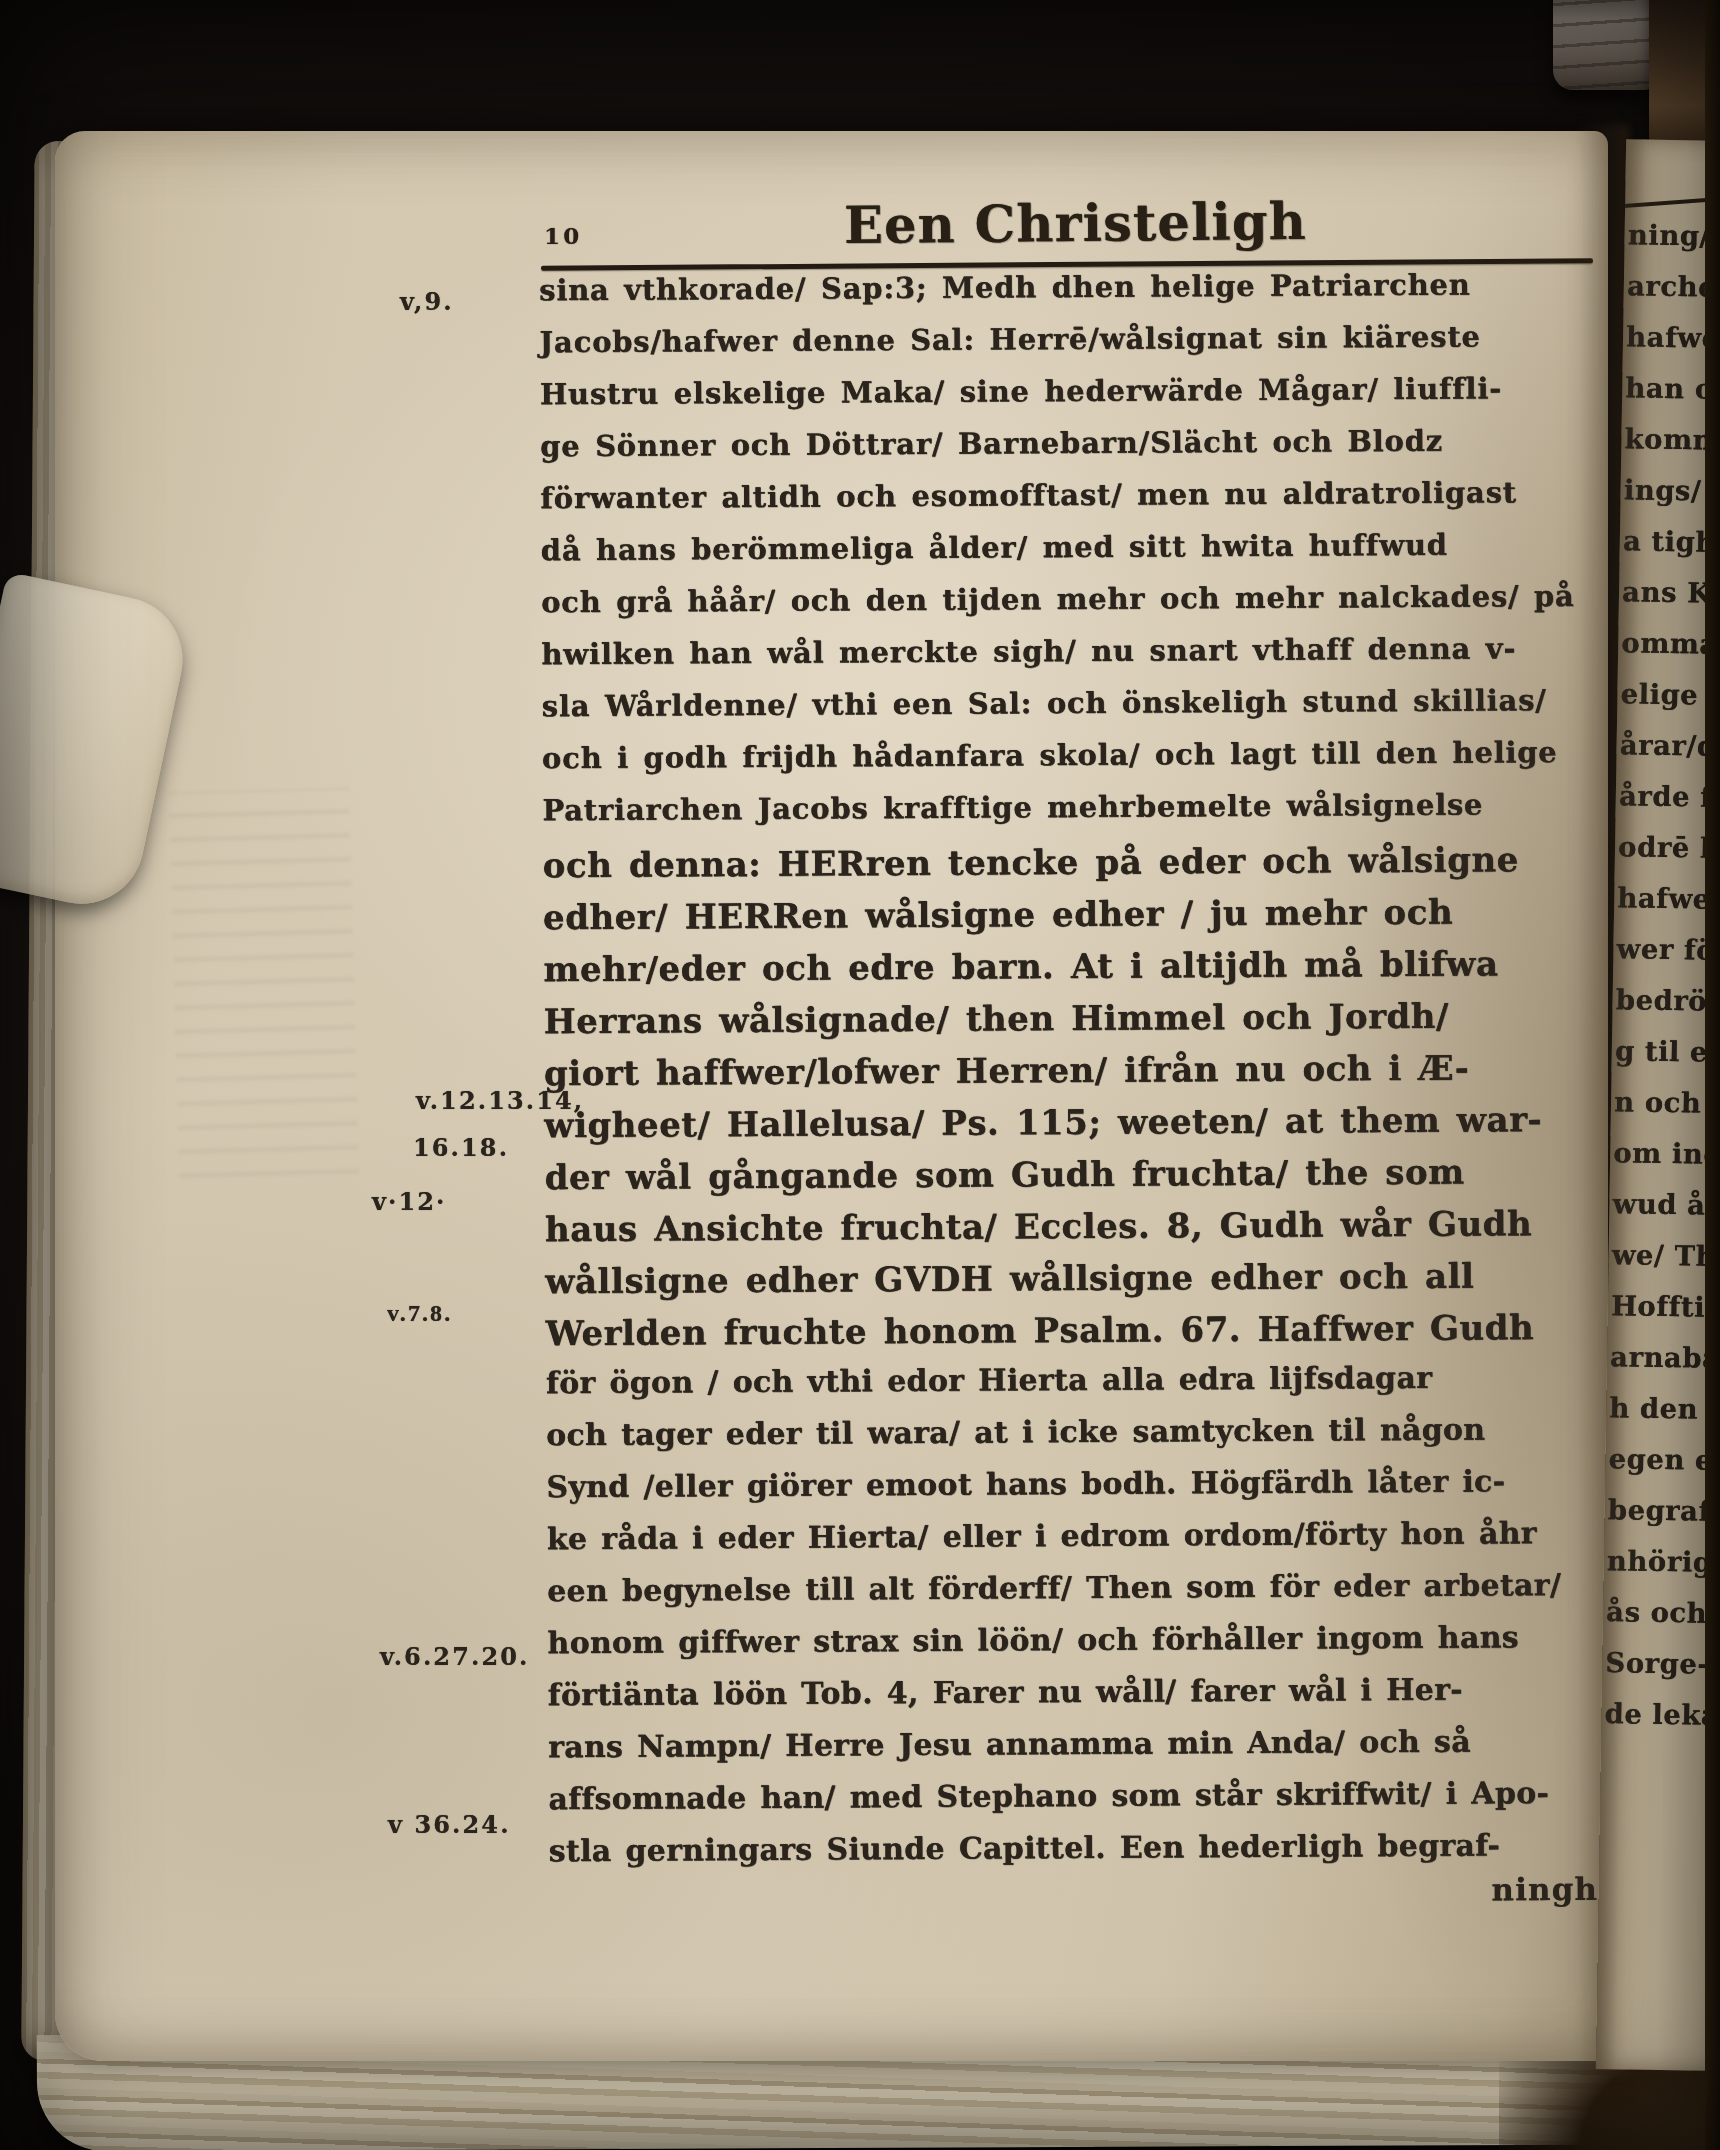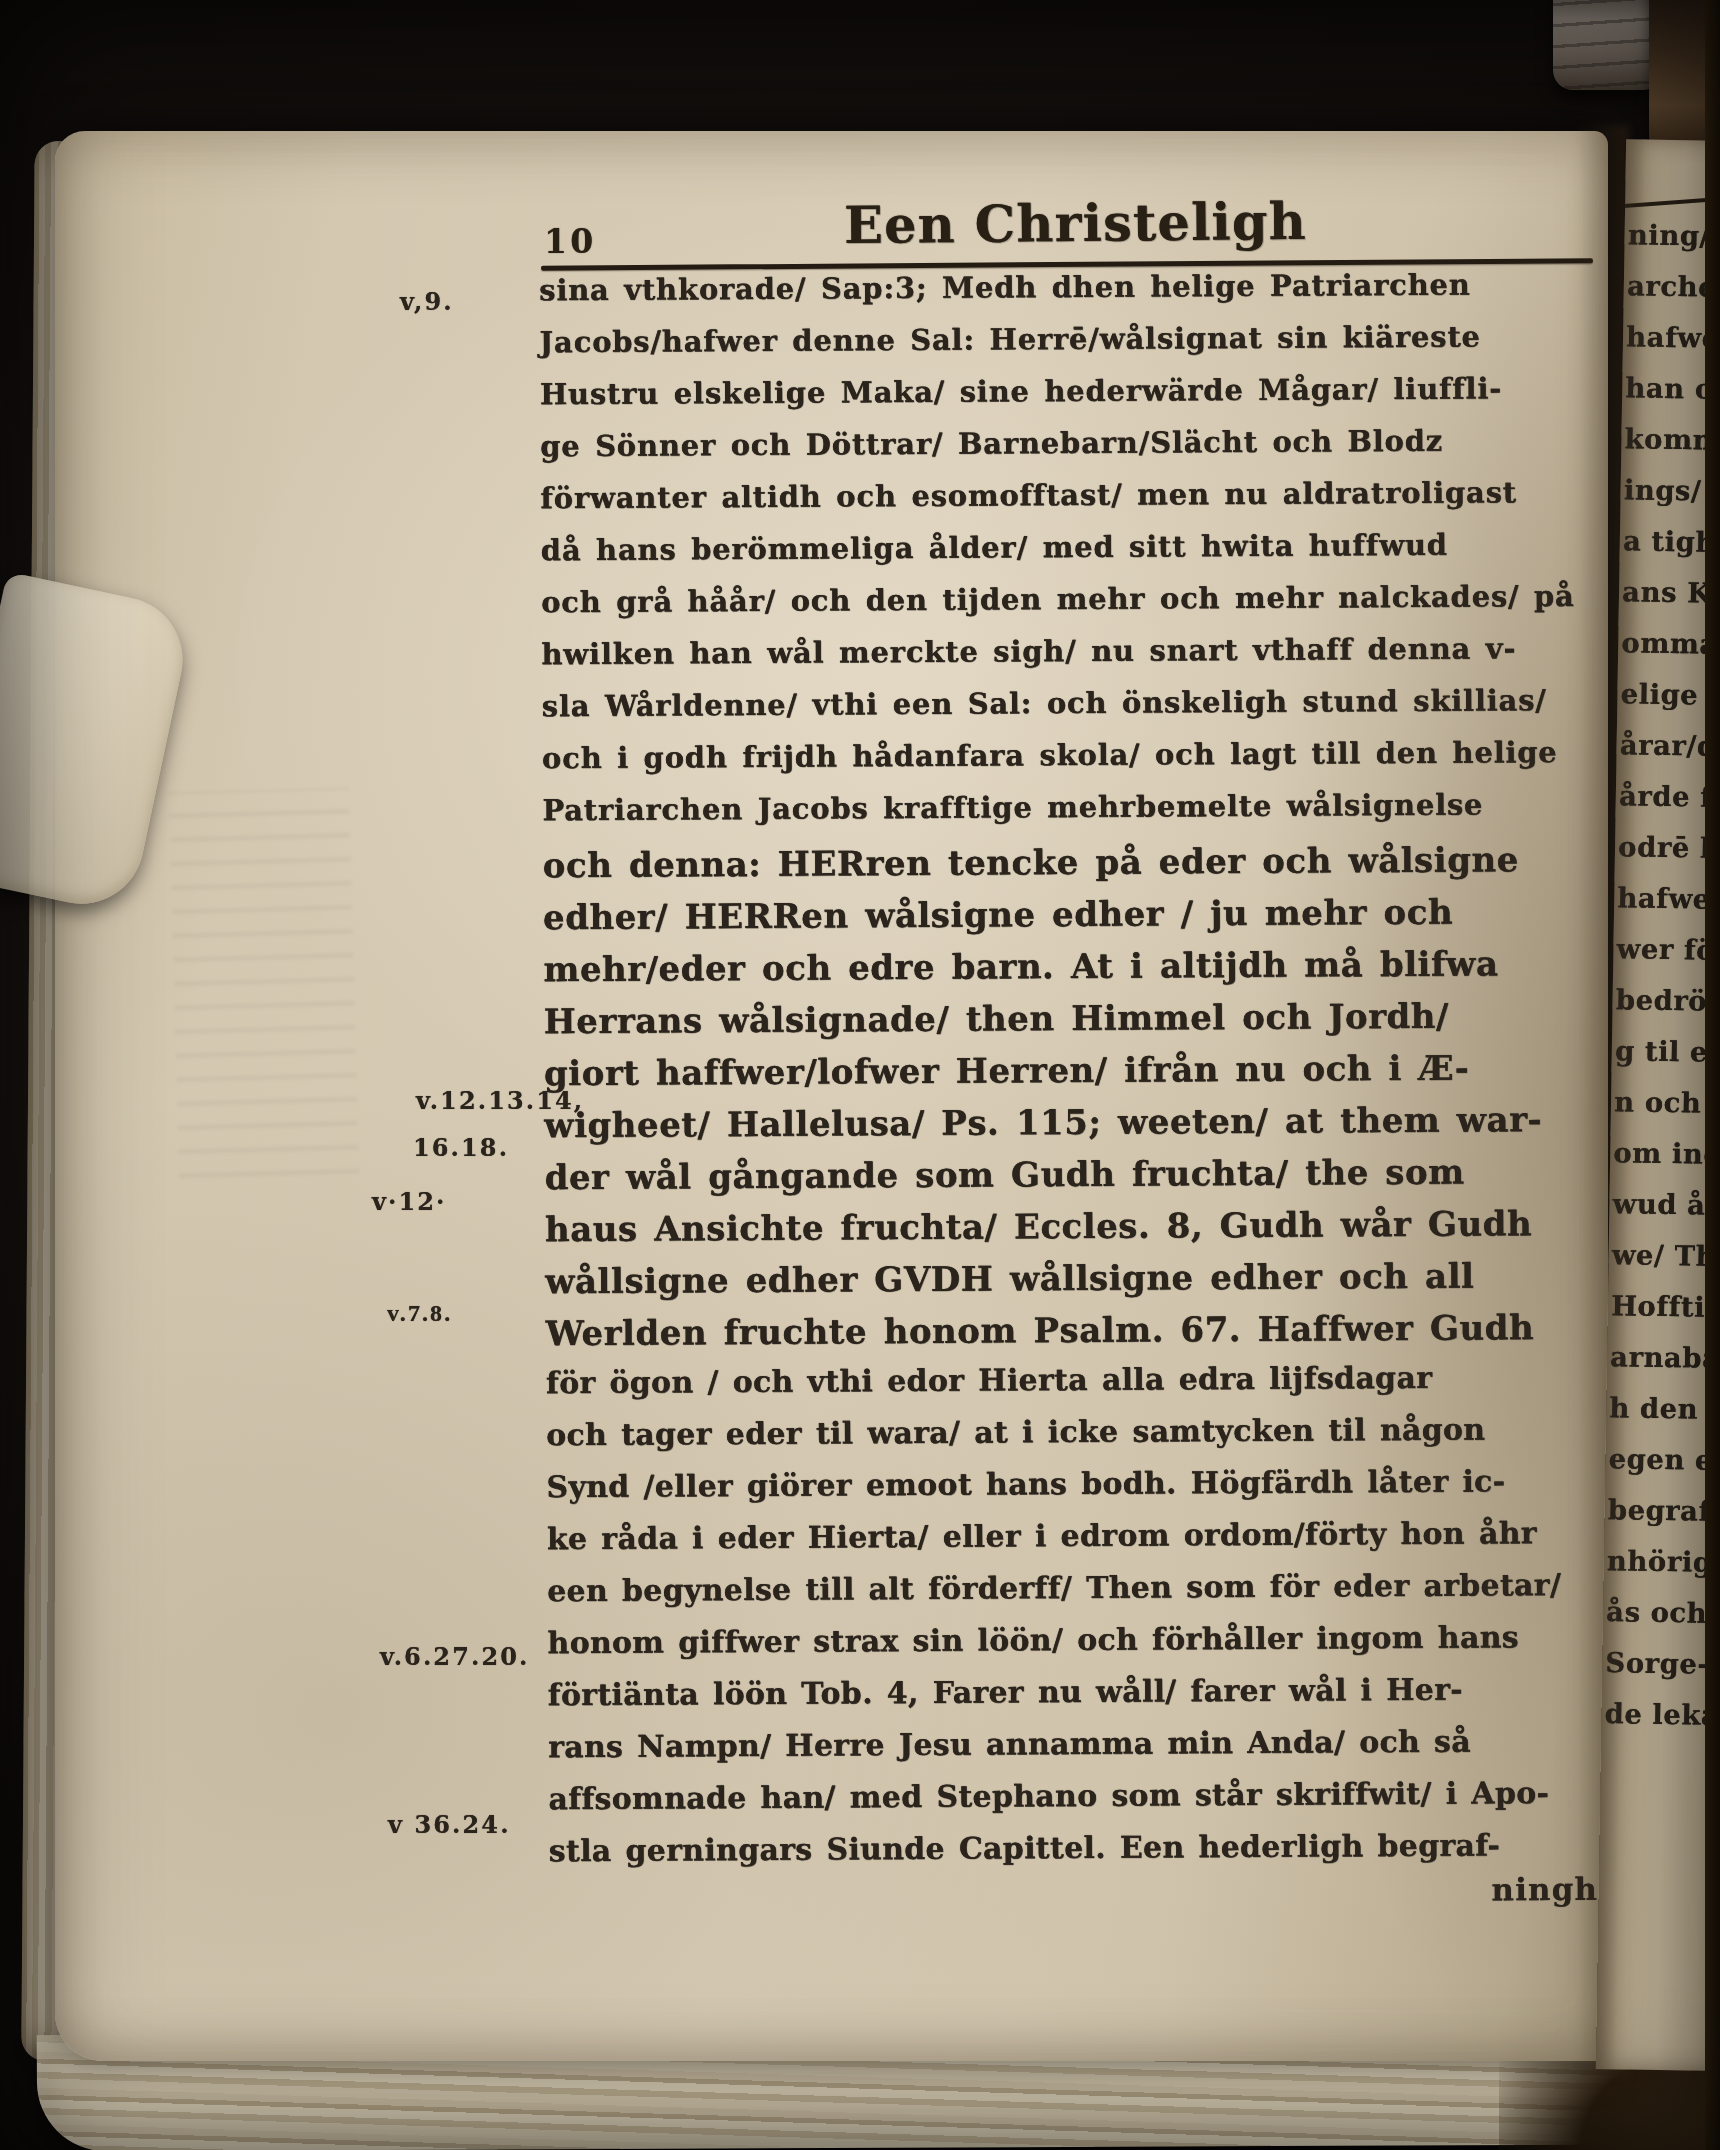--- a/index.html
+++ b/index.html
@@ -43,21 +43,21 @@
       radial-gradient(1111px 899px at 18% 82%, rgba(125,105,75,.16), transparent 70%),
       radial-gradient(476px 1375px at 100% 50%, rgba(90,72,48,.30), transparent 75%),
       linear-gradient(100deg,#c7ba9f 0%,#d4c8b1 16%,#d8ccb6 52%,#cfc2aa 76%,#b7aa90 94%,#a2957b 100%);
     box-shadow:inset 0 24px 48px rgba(90,72,48,.22), inset 0 -21px 42px rgba(90,72,48,.22),
                0 0 42px rgba(0,0,0,.55);}
   .ghost{position:absolute;left:119px;top:659px;width:180px;height:386px;opacity:.5;
     transform:rotate(-1.5deg);filter:blur(1.6px);
     background:repeating-linear-gradient(0deg, rgba(118,108,92,.16) 0 5.3px, transparent 5.3px 24px);}
 
   .folio{position:absolute;left:489px;top:91px;color:#281f15;font-weight:bold;
-    font-size:33px;letter-spacing:3.2px;text-shadow:0 0 1.1px rgba(40,31,21,.8);}
+    font-size:23px;letter-spacing:3.2px;text-shadow:0 0 1.1px rgba(40,31,21,.8);}
   .header{position:absolute;left:489px;top:62px;width:1063px;text-align:center;
     color:#281f15;font-weight:bold;font-size:51px;letter-spacing:1.1px;
     transform:rotate(-.5deg);text-shadow:0 0 1.1px rgba(40,31,21,.85), 1.1px 1.1px 0 rgba(40,31,21,.2);}
   .rule{position:absolute;left:486px;top:131px;width:1052px;height:5.3px;background:#241c13;
     transform:rotate(-.4deg);border-radius:2.1px;box-shadow:0 1.1px 1.1px rgba(40,31,21,.35);}
 
   .body{position:absolute;left:489px;top:139px;width:1066px;transform:rotate(-.35deg);
     color:#2b241c;font-weight:bold;}
   .line{height:52px;white-space:nowrap;
     text-shadow:0 0 0.8px rgba(43,36,28,.9), 0.5px 0.6px 0.4px rgba(43,36,28,.38);}

